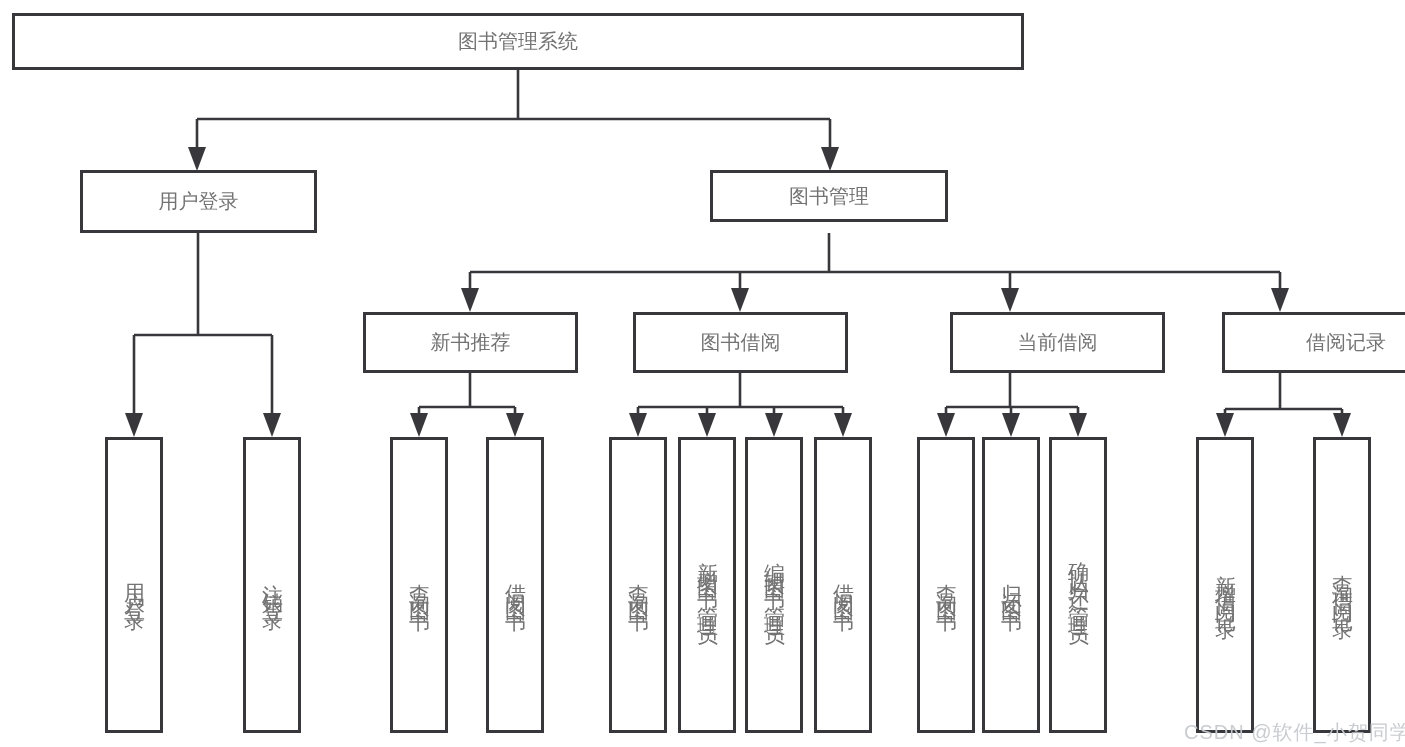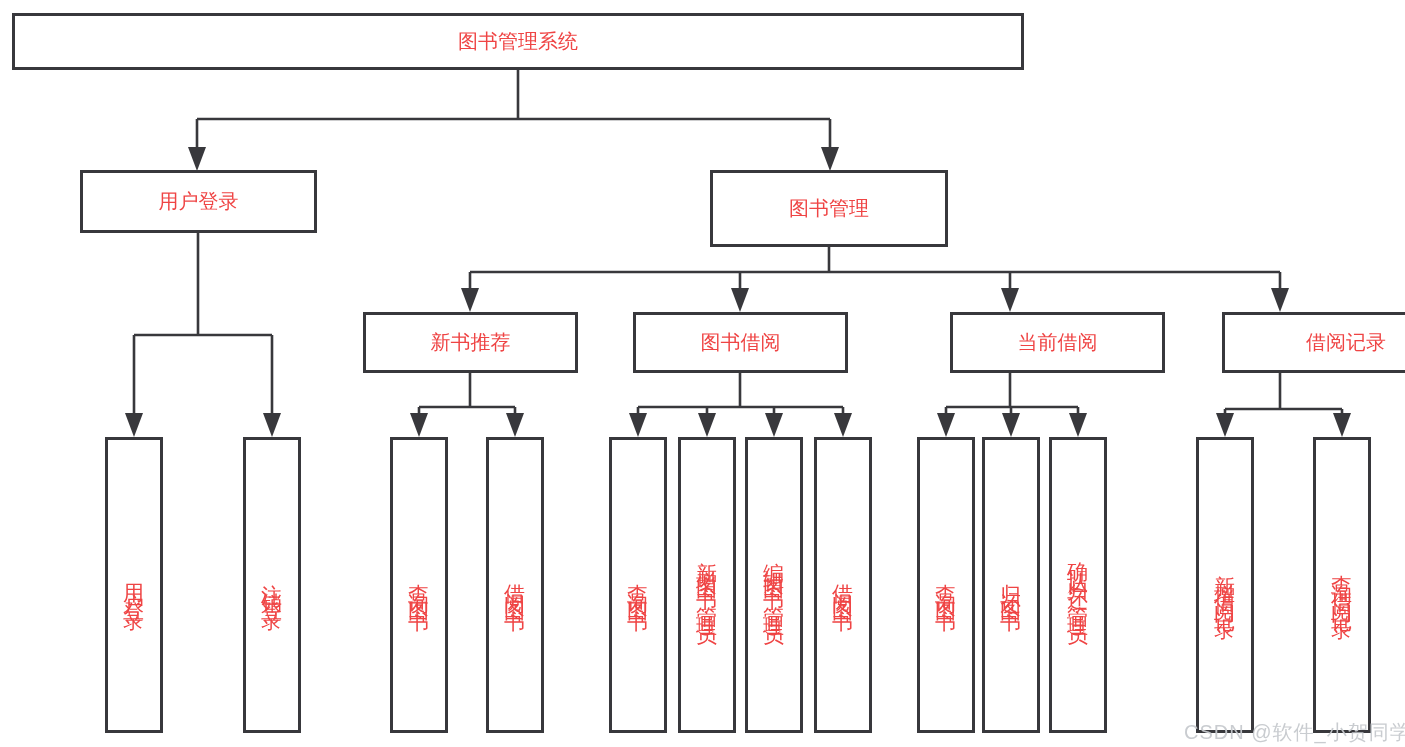--- a/index.html
+++ b/index.html
@@ -19,27 +19,28 @@
   .box {
     position: absolute;
     box-sizing: border-box;
     background: #ffffff;
     border: 3px solid #38383c;
     display: flex;
     align-items: center;
     justify-content: center;
   }
   .box span {
-    color: #ef4444;
+    color: #737373;
     white-space: nowrap;
+    font-family: Liberation Serif, serif;
   }
   .hlabel span { font-size: 20px; }
   .root  { left: 12px;  top: 13px;  width: 1012px; height: 57px; }
   .n-user-login { left: 80px;  top: 170px; width: 237px; height: 63px; }
-  .n-book-mgmt  { left: 710px; top: 170px; width: 238px; height: 77px; }
+  .n-book-mgmt  { left: 710px; top: 170px; width: 238px; height: 52px; }
   .lv3 { top: 312px; width: 215px; height: 61px; }
   .n-new-book   { left: 363px; }
   .n-borrowing  { left: 633px; }
   .n-current    { left: 950px; }
   .n-records    { left: 1222px; padding-left: 33px; }
   .leaf { top: 437px; width: 58px; height: 296px; }
   .leaf span {
     writing-mode: vertical-rl;
     text-orientation: mixed;
     font-size: 21px;

